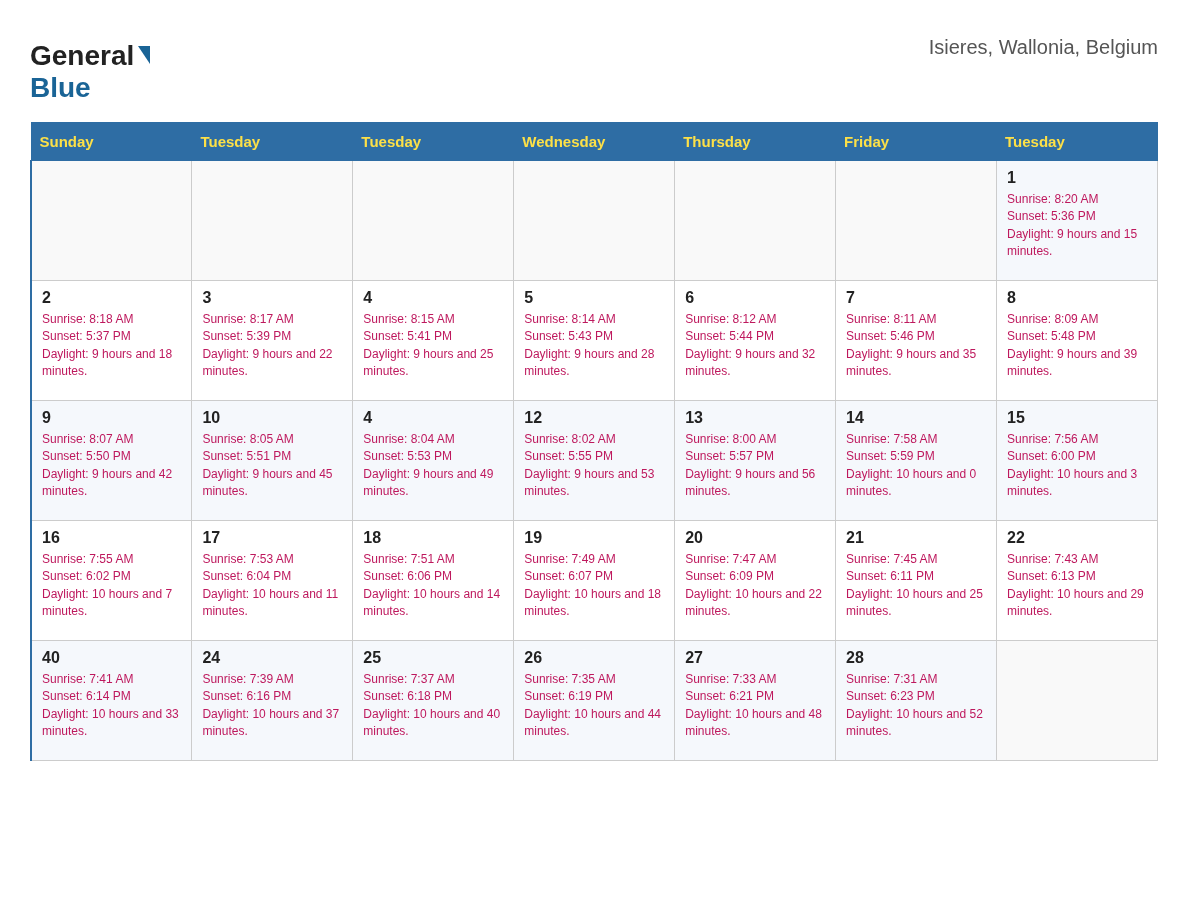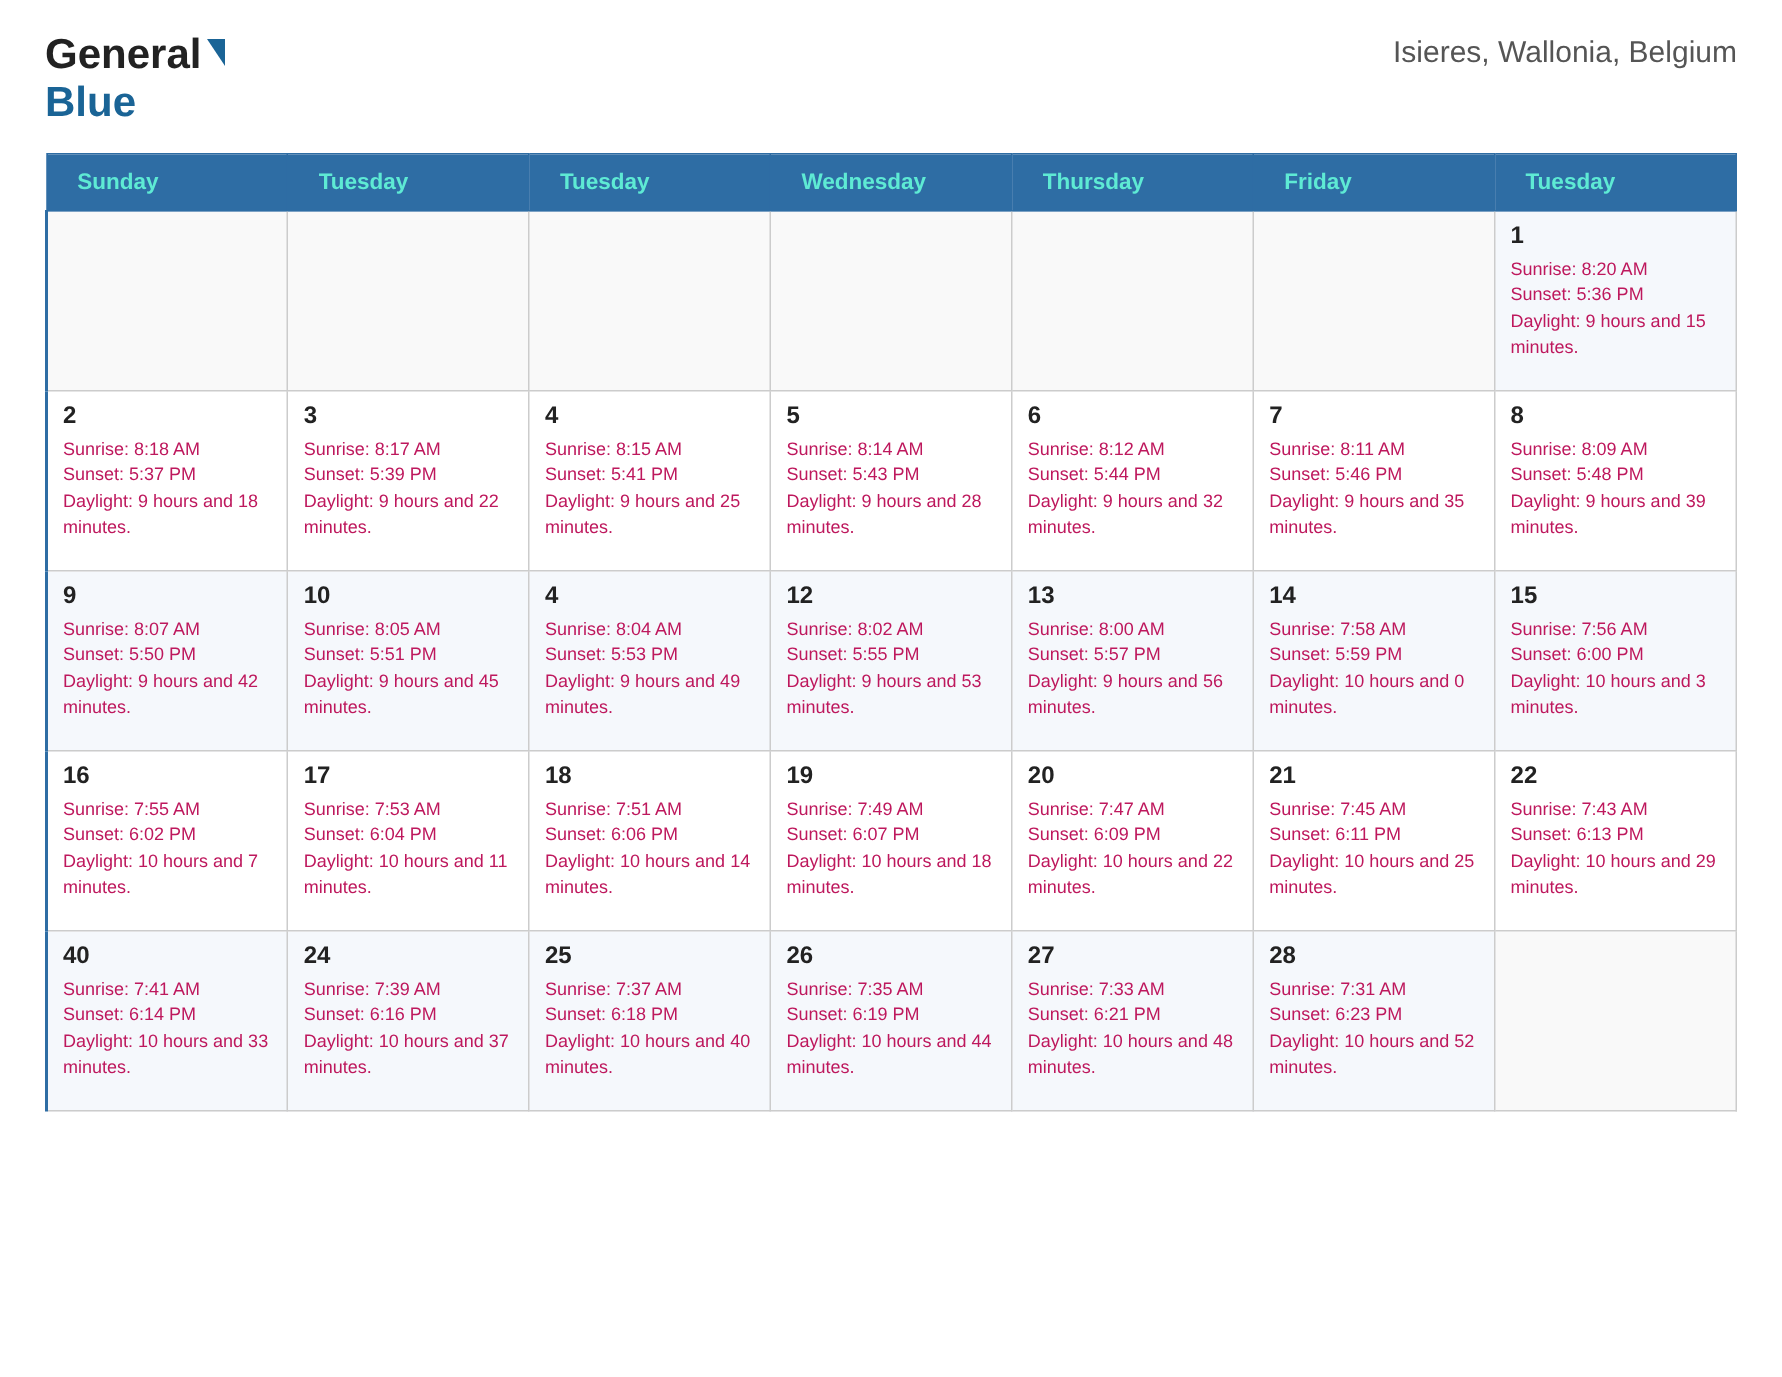--- a/index.html
+++ b/index.html
@@ -21,20 +21,21 @@
       flex-direction: column;
       align-items: flex-start;
     }
     .logo-text {
       font-size: 28px;
       font-weight: bold;
       color: #222;
       display: flex;
       align-items: center;
       gap: 2px;
+      margin-top: 20px;
     }
     .logo-general { color: #222; }
     .logo-arrow {
       display: inline-block;
       width: 0;
       height: 0;
       border-left: 12px solid transparent;
       border-right: 0px solid transparent;
       border-top: 18px solid #1a6496;
       margin-left: 2px;
@@ -54,32 +55,32 @@
     }
     .month-title {
       font-size: 52px;
       font-weight: bold;
       color: #222;
       line-height: 1.1;
     }
     .location {
       font-size: 20px;
       color: #555;
-      margin-top: 4px;
+      margin-top: 16px;
     }
     table {
       width: 100%;
       border-collapse: collapse;
     }
     thead tr th {
       background-color: #2e6da4;
-      color: #5eead4;
+      color: #fde047;
       font-size: 15px;
       font-weight: bold;
-      padding: 10px 20px;
+      padding: 10px 8px;
       text-align: left;
       border: 1px solid #2e6da4;
     }
     tbody tr td {
       border: 1px solid #ccc;
       vertical-align: top;
       padding: 8px 10px;
       width: 14.28%;
       min-height: 110px;
       height: 120px;

